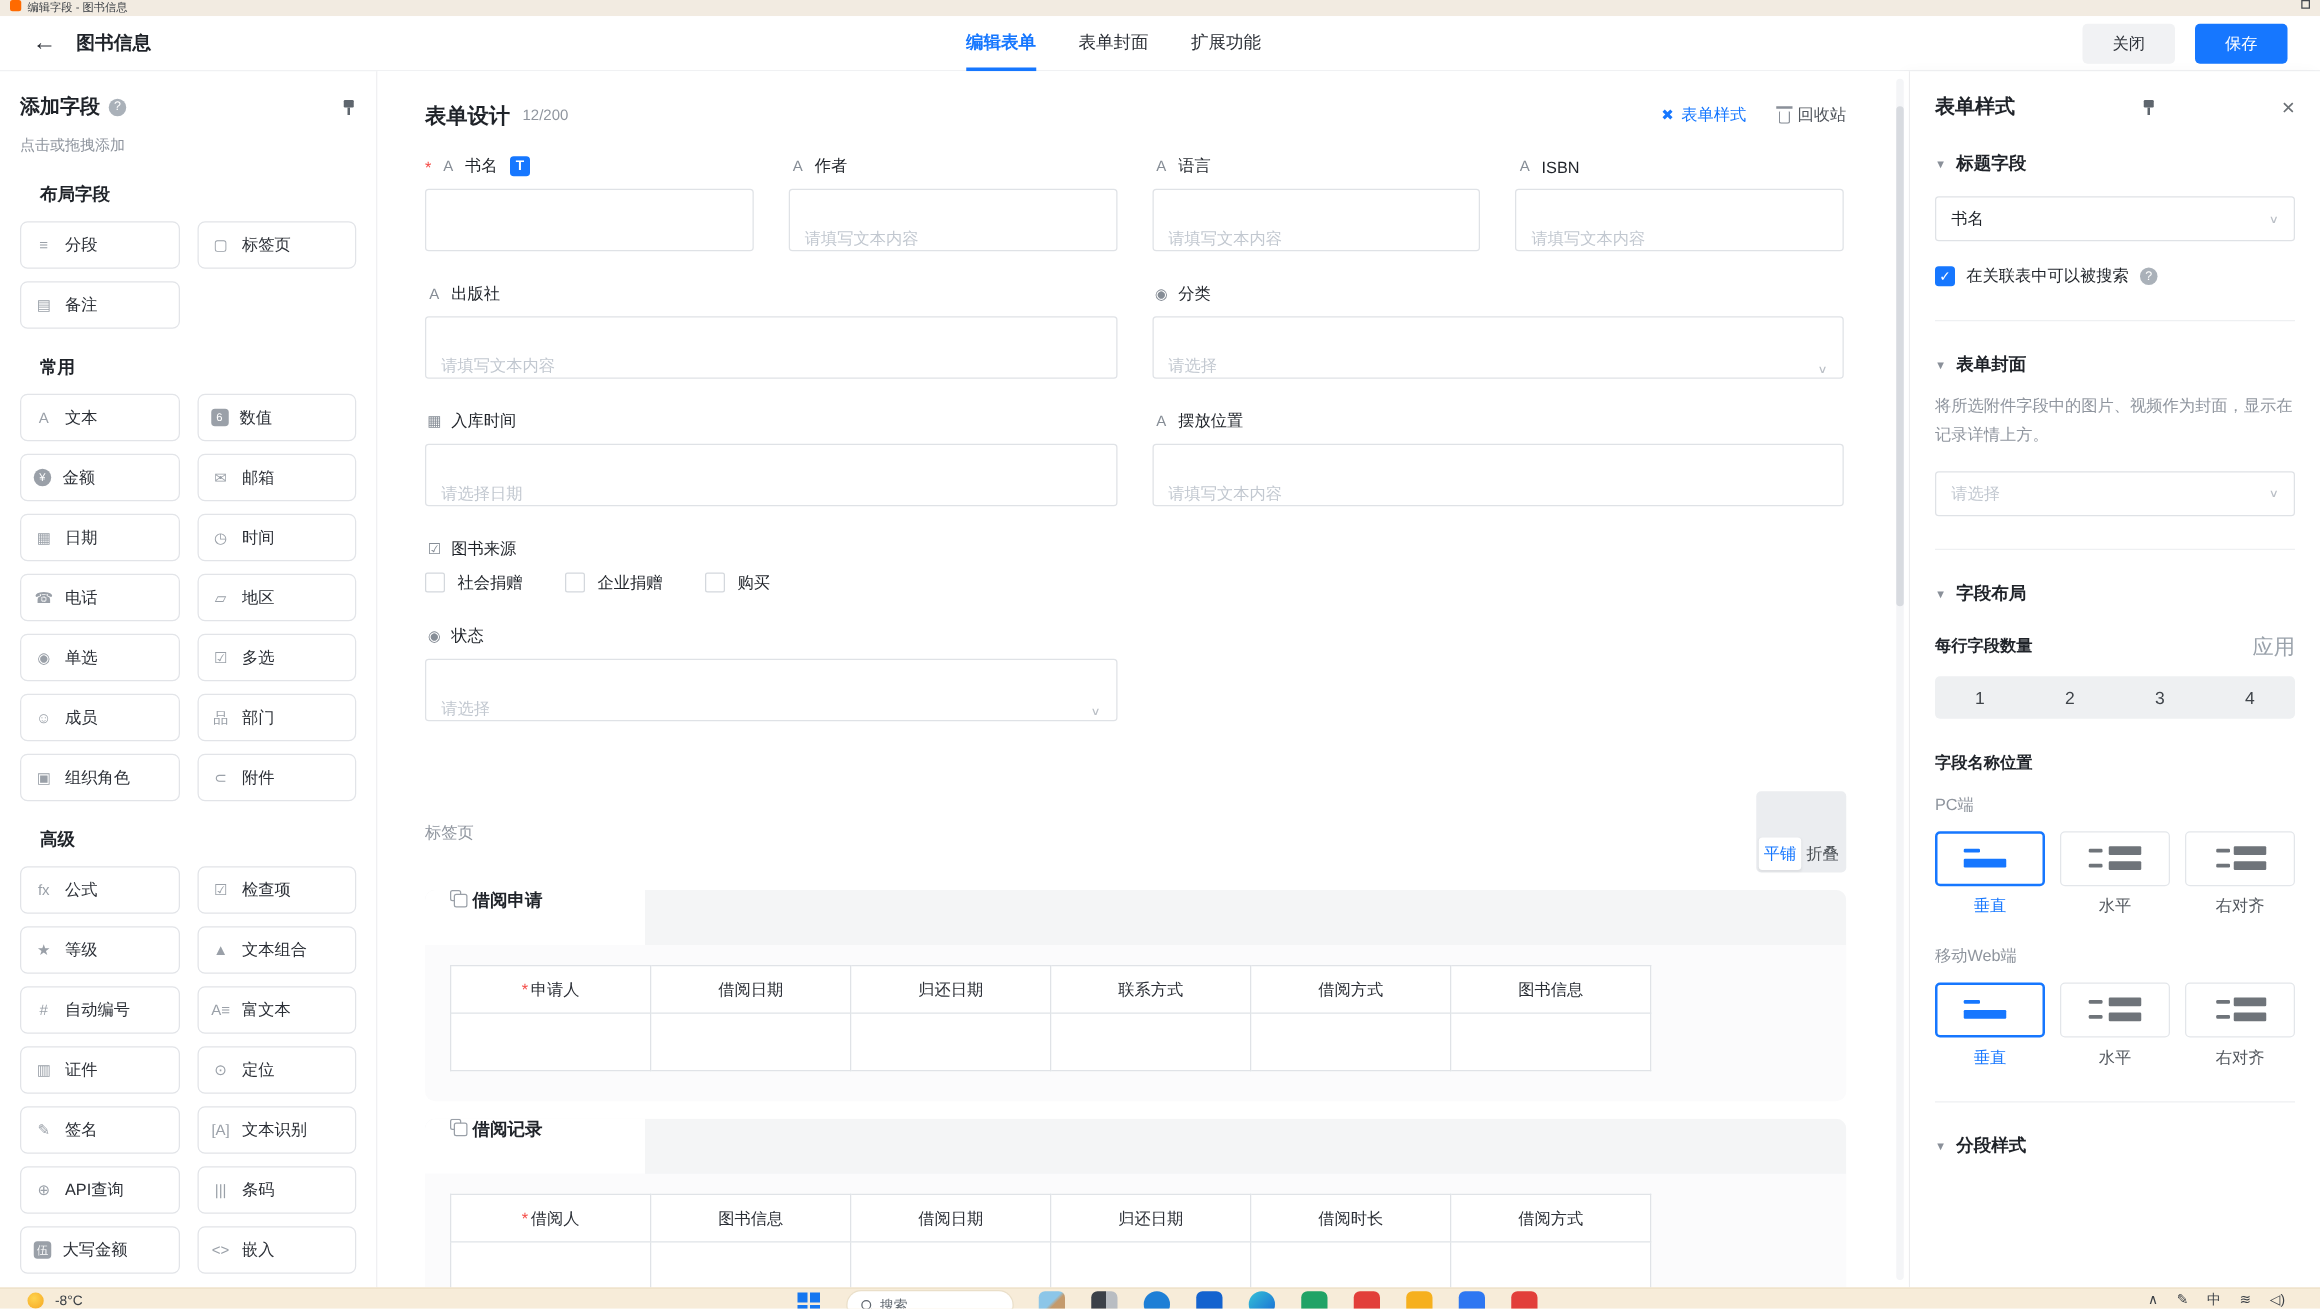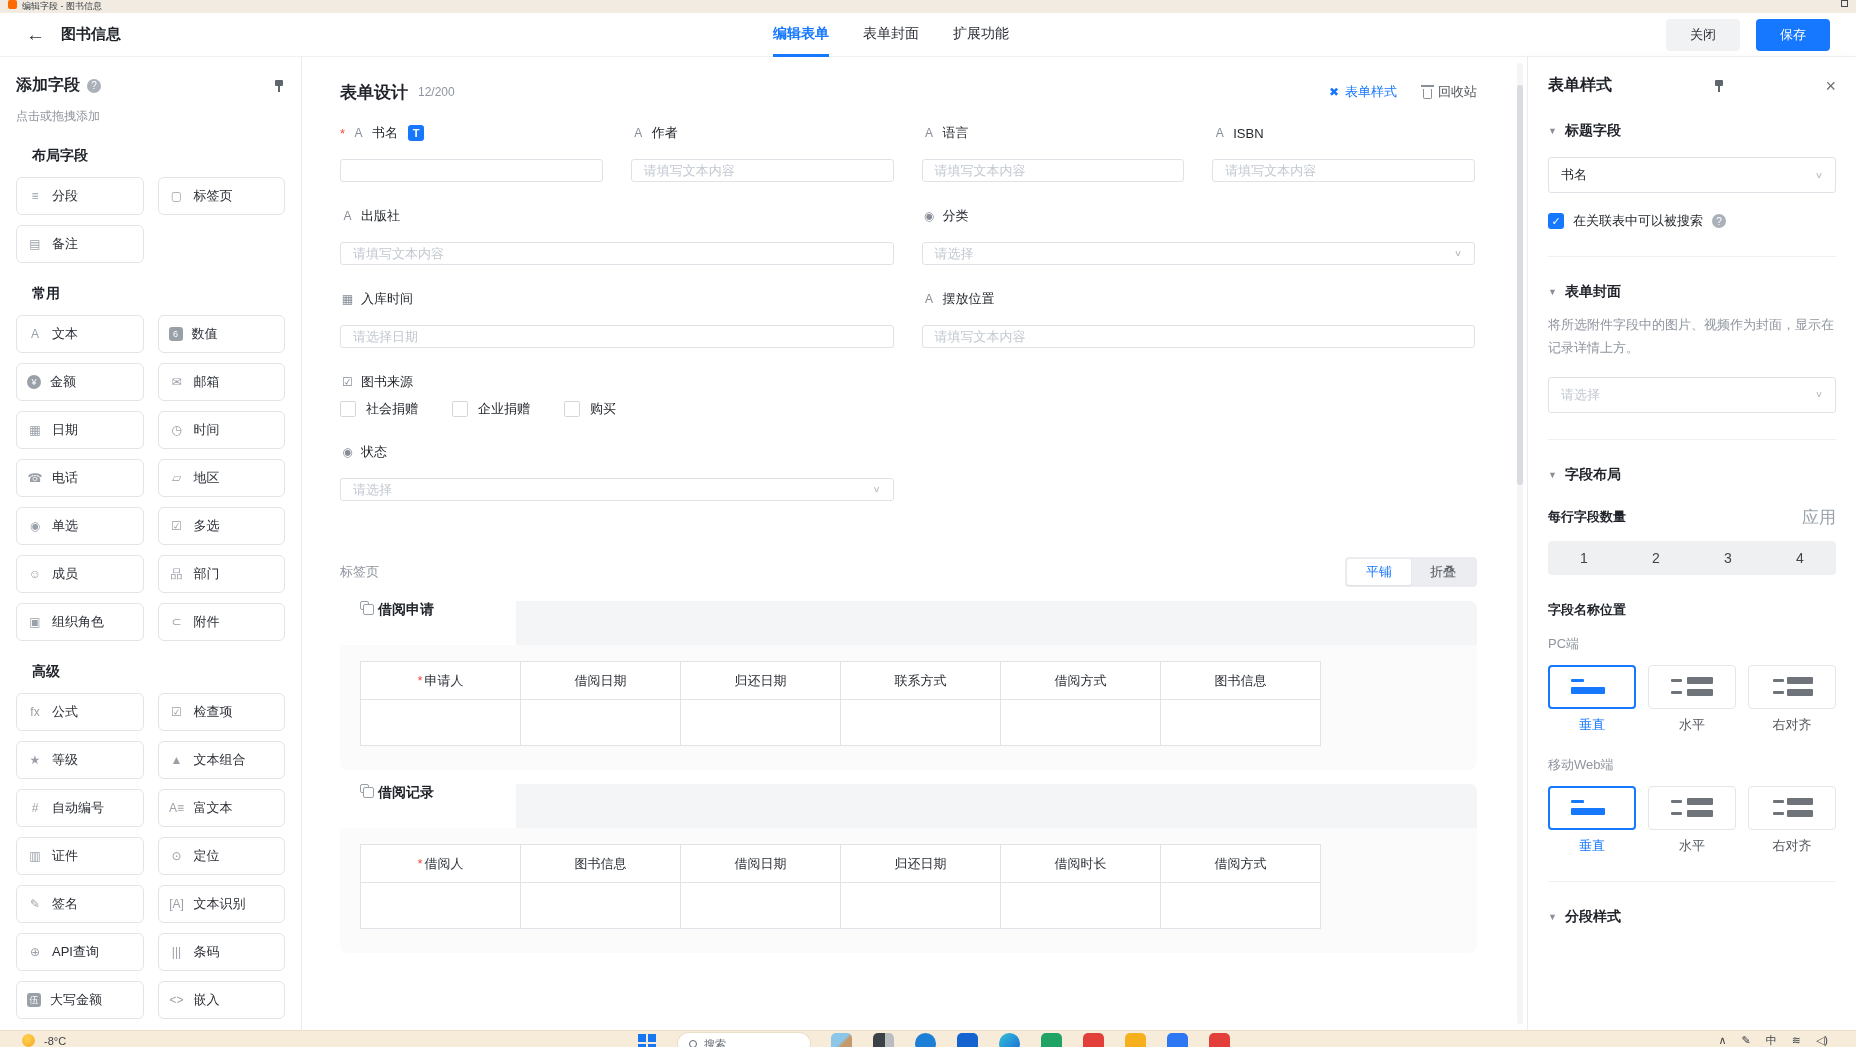--- a/index.html
+++ b/index.html
@@ -51,32 +51,32 @@
   .brush-ico{font-size:12px;}
   .trash-ico{width:9px;height:10px;border:1.5px solid #8a9099;border-top:none;border-radius:0 0 2px 2px;position:relative;margin-top:3px;}
   .trash-ico::before{content:'';position:absolute;top:-3.5px;left:-3px;right:-3px;height:1.5px;background:#8a9099;}
   .grid{display:grid;grid-template-columns:repeat(4,1fr);column-gap:28px;row-gap:24px;margin-top:14px;max-width:1135px;}
   .f2{grid-column:span 2;} .f4{grid-column:span 4;}
   .flabel{display:flex;align-items:center;gap:6px;height:20px;margin-bottom:8px;}
   .req{color:var(--red);font-size:13px;}
   .ficon{width:15px;text-align:center;font-size:12px;color:#868d96;flex:none;}
   .fname{font-size:13px;color:var(--txt);font-weight:500;}
   .tbadge{min-width:16px;height:16px;background:var(--blue);border-radius:3px;color:#fff;font-size:11px;font-weight:700;display:inline-flex;align-items:center;justify-content:center;padding:0 3px;margin-left:4px;}
-  .finput{height:23px;border:1px solid var(--bd);border-radius:3px;background:#fff;display:flex;align-items:center;padding:0 12px;position:relative;margin-top:16px;}
+  .finput{height:50px;border:1px solid var(--bd);border-radius:3px;background:#fff;display:flex;align-items:flex-end;padding:0 12px;position:relative;}
   .phtext{font-size:13px;color:var(--ph);}
   .chev{position:absolute;right:12px;color:#b9bec5;font-size:11px;transform:scaleY(.8);}
   .checks{display:flex;gap:34px;margin-top:6px;}
   .chk{display:flex;align-items:center;gap:10px;}
   .box{width:16px;height:16px;border:1px solid #d4d8dd;border-radius:2px;background:#fff;flex:none;}
   .chk-label{font-size:13px;color:var(--txt);}
   
   .tabs-row{display:flex;align-items:center;justify-content:space-between;margin-top:56px;max-width:1159px;}
   .tabs-label{font-size:13px;color:var(--gray);}
   .toggle{display:flex;background:#ebedf0;border-radius:4px;padding:2px;}
-  .tg{width:64px;height:26px;display:flex;align-items:center;justify-content:center;font-size:13px;color:#4e5358;}
+  .tg{width:34px;height:26px;display:flex;align-items:center;justify-content:center;font-size:13px;color:#4e5358;margin-top:35px;}
   .tg.on{background:#fff;color:var(--blue);border-radius:3px;box-shadow:0 1px 2px rgba(0,0,0,.06);}
   .tcard{margin-top:14px;max-width:1159px;border-radius:8px;background:#fbfbfc;overflow:hidden;}
   .tstrip{background:#f4f5f6;height:44px;display:flex;}
   .ttab{background:#fff;min-width:176px;display:flex;align-items:flex-start;gap:9px;padding:0 20px;font-size:14px;font-weight:600;}
   .copy-ico{width:9px;height:9px;border:1.5px solid #9aa0a8;border-radius:2px;position:relative;flex:none;}
   .copy-ico::after{content:'';position:absolute;left:2px;top:2px;width:9px;height:9px;border:1.5px solid #9aa0a8;background:#fff;border-radius:2px;}
   .tbody{padding:16px 20px 24px;}
   table{border-collapse:collapse;background:#fff;padding-left:14px;}
   .th,.td{border:1px solid #e0e3e7;width:160px;}
   .th{height:38px;font-size:13px;font-weight:400;color:#2b2f36;text-align:center;}

